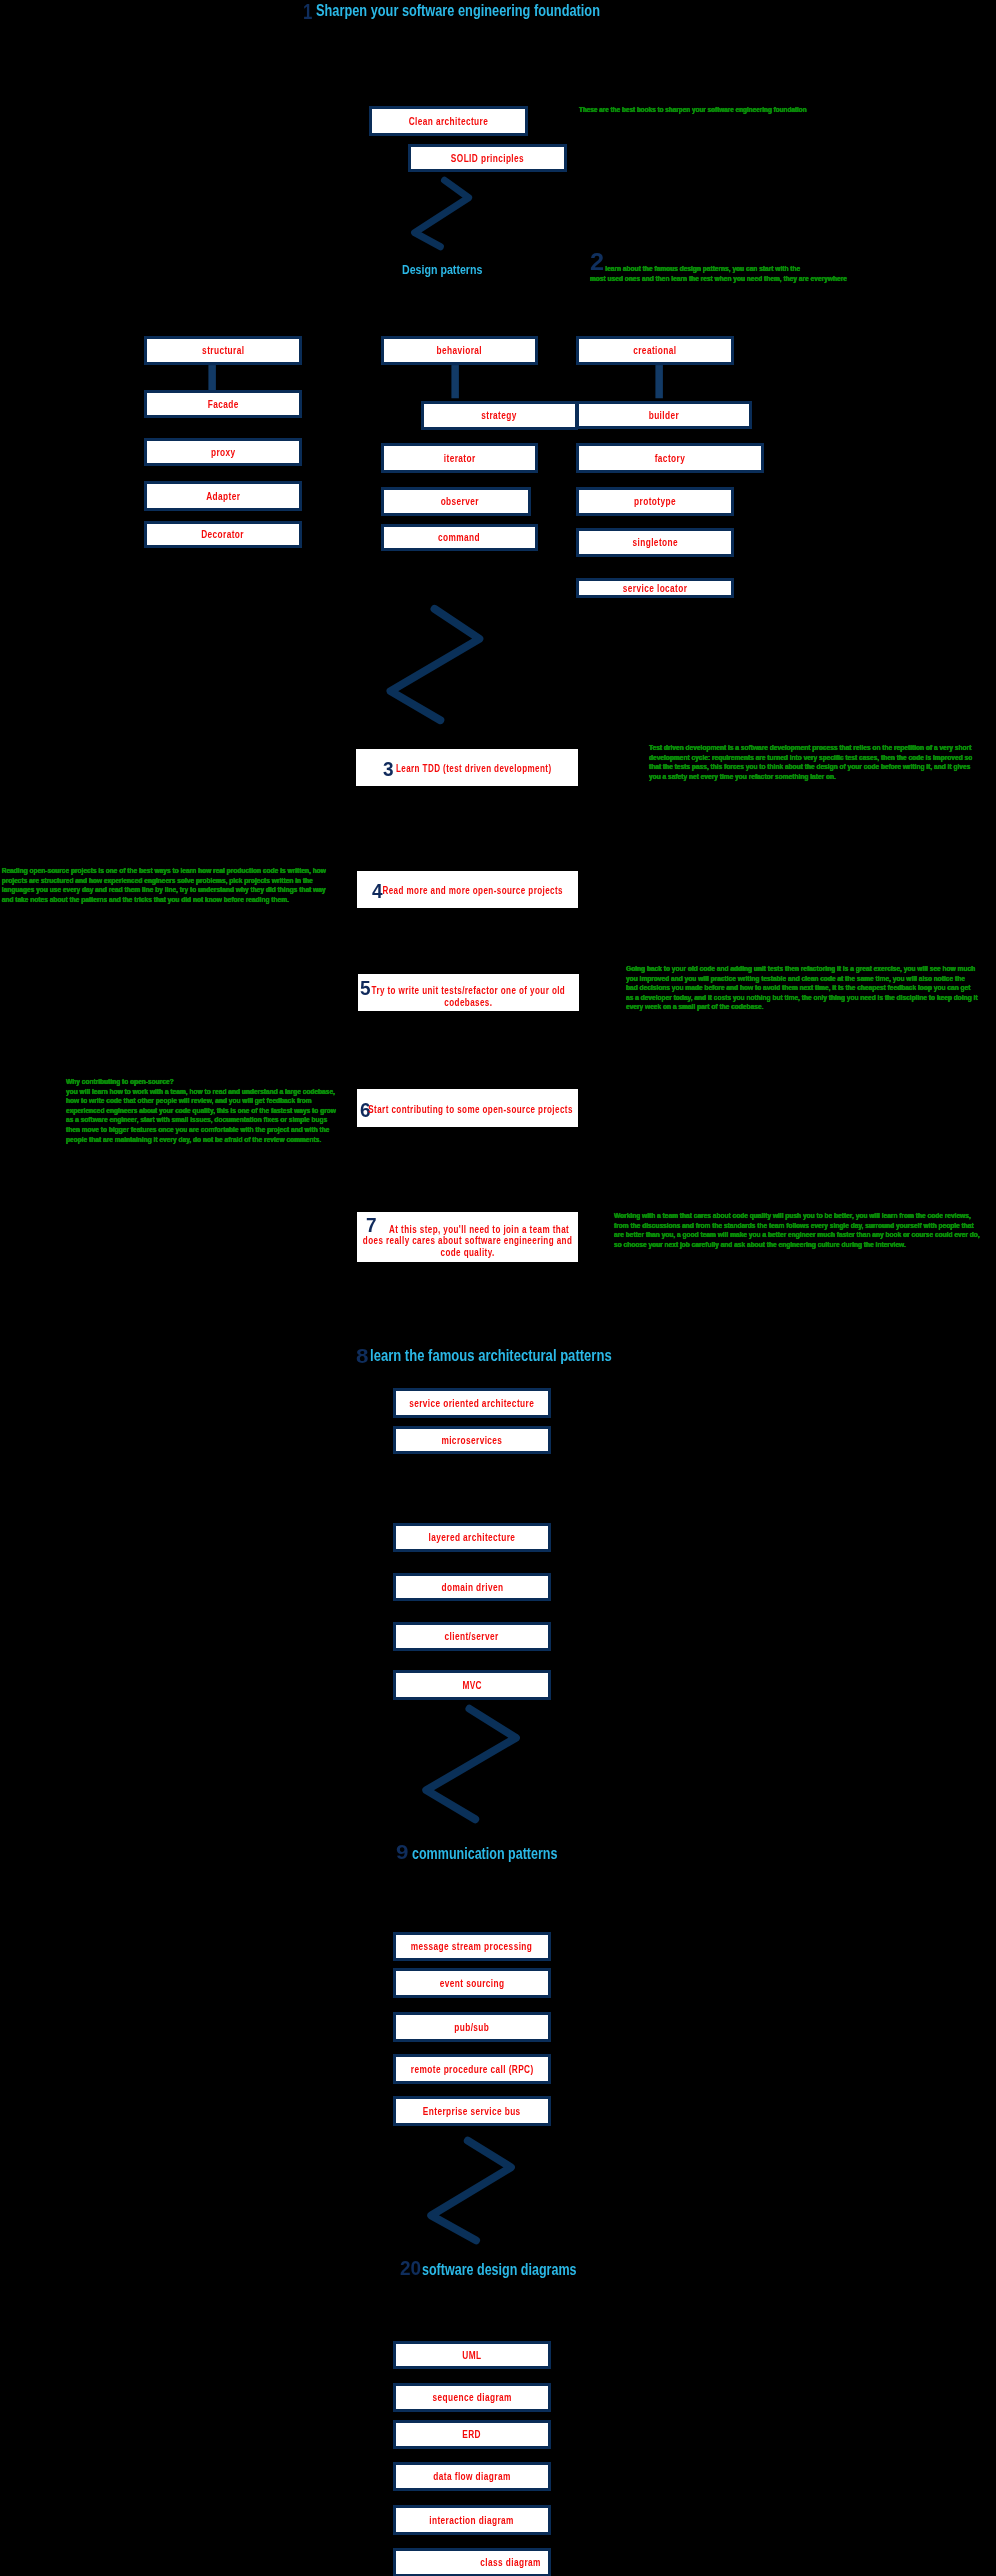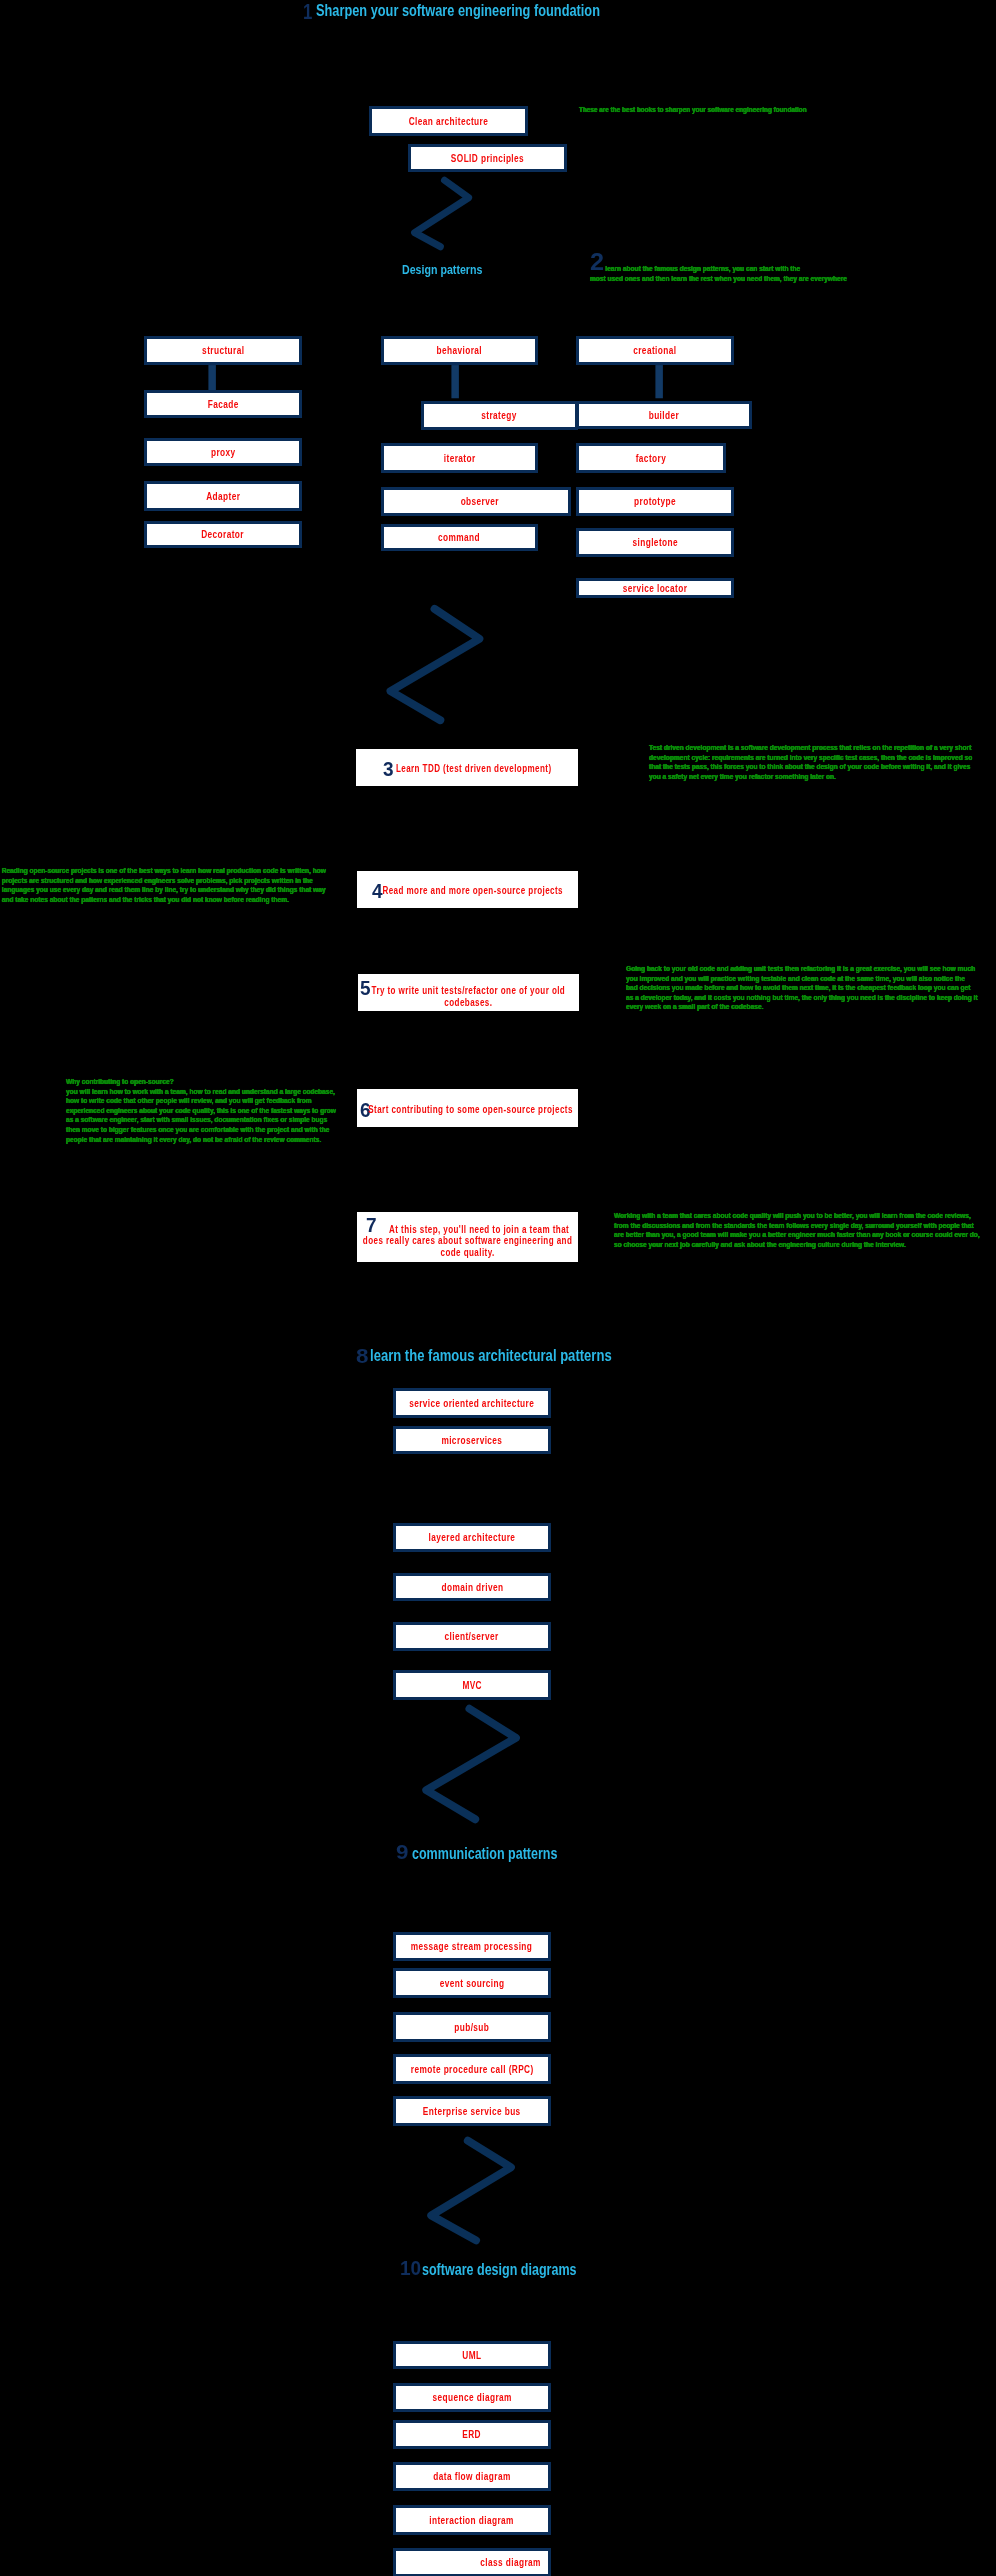--- a/index.html
+++ b/index.html
@@ -104,36 +104,36 @@
       </svg>
       <div class="node" style="left: 381px; top: 336px; width: 157px; height: 29px;">
         <span>behavioral</span>
       </div>
       <div class="node" style="left: 381px; top: 401px; width: 157px; height: 29px; margin-left: 40px;">
         <span>strategy</span>
       </div>
       <div class="node" style="left: 381px; top: 443px; width: 157px; height: 30px;">
         <span>iterator</span>
       </div>
-      <div class="node" style="left: 381px; top: 487px; width: 190px; height: 29px; padding-left: 8px;">
+      <div class="node" style="left: 381px; top: 487px; width: 150px; height: 29px; padding-left: 8px;">
         <span>observer</span>
       </div>
       <div class="node" style="left: 381px; top: 524px; width: 157px; height: 27.4px; justify-content: center;">
         <span>command</span>
       </div>
       <svg class="conn" style="left: 655px; top: 365px; width: 8.3px; height: 35px;" viewBox="0 0 10 42" width="8.3" height="35">
         <rect x="0.5" y="0" width="9" height="40" fill="#123a66"></rect>
       </svg>
       <div class="node" style="left: 576px; top: 336px; width: 158px; height: 29px;">
         <span>creational</span>
       </div>
       <div class="node" style="left: 576px; top: 401px; width: 176px; height: 28px;">
         <span>builder</span>
       </div>
-      <div class="node" style="left: 576px; top: 443px; width: 150px; height: 30px;">
+      <div class="node" style="left: 576px; top: 443px; width: 188px; height: 30px;">
         <span>factory</span>
       </div>
       <div class="node" style="left: 576px; top: 487px; width: 158px; height: 29px;">
         <span>prototype</span>
       </div>
       <div class="node" style="left: 576px; top: 528px; width: 158px; height: 29px;">
         <span>singletone</span>
       </div>
       <div class="node" style="left: 576px; top: 578px; width: 158px; height: 20px;">
         <span>service locator</span>
@@ -232,21 +232,21 @@
       <div class="node" style="left: 393px; top: 2096px; width: 158px; height: 30px;">
         <span>Enterprise service bus</span>
       </div>
     </div>
 
   <svg class="zig" style="left:0;top:0;width:997px;height:2576px;pointer-events:none;" viewBox="0 0 1200 3101" width="997" height="2576">
     <polyline points="563,2577 615,2609 519,2667 573,2697" fill="none" stroke="#0a3058" stroke-width="9.5" stroke-linecap="round" stroke-linejoin="round"></polyline>
   </svg>
 
   <div class="heading" id="h10" style="left:0;top:0;">
-    <span class="hn" style="left:400px;top:2258px;font-size:20px;transform:scaleX(.95);">10</span>
+    <span class="hn" style="left:400px;top:2258px;font-size:20px;transform:scaleX(.95);">20</span>
     <span class="ht" style="left:422px;top:2262px;font-size:16.6px;transform:scaleX(.755);">software design diagrams</span>
   </div>
   <div id="diag">
       <div class="node" style="left: 393px; top: 2341px; width: 158px; height: 28px;">
         <span>UML</span>
       </div>
       <div class="node" style="left: 393px; top: 2383px; width: 158px; height: 29px;">
         <span>sequence diagram</span>
       </div>
       <div class="node" style="left: 393px; top: 2420px; width: 158px; height: 29px;">

